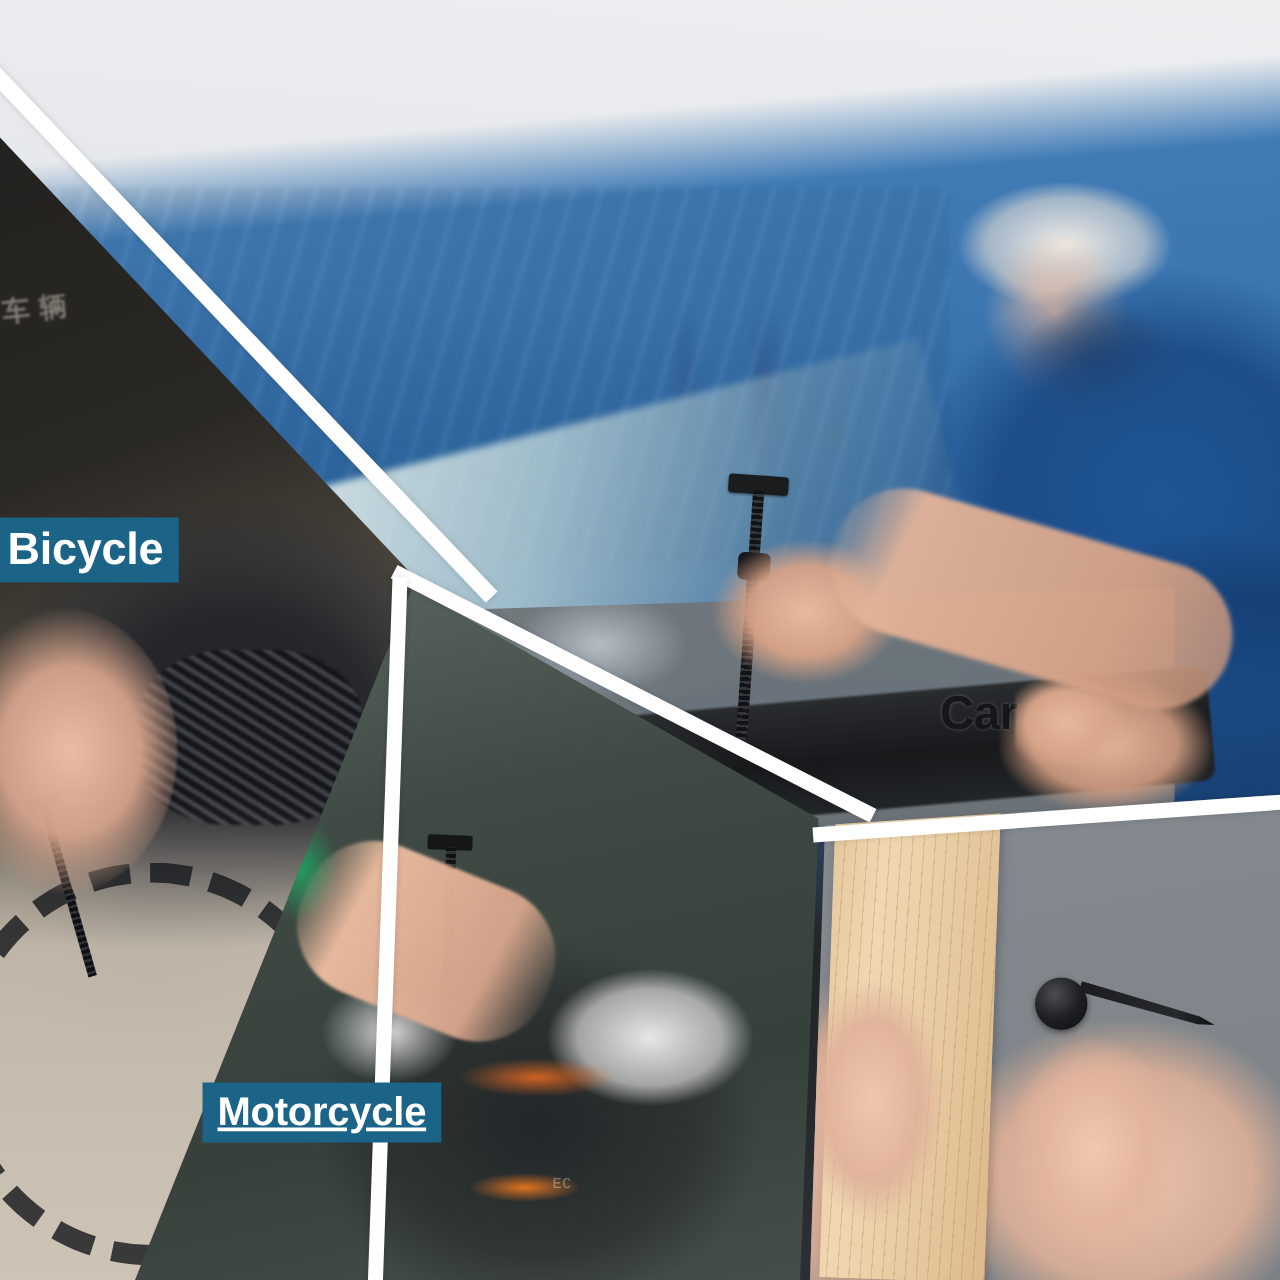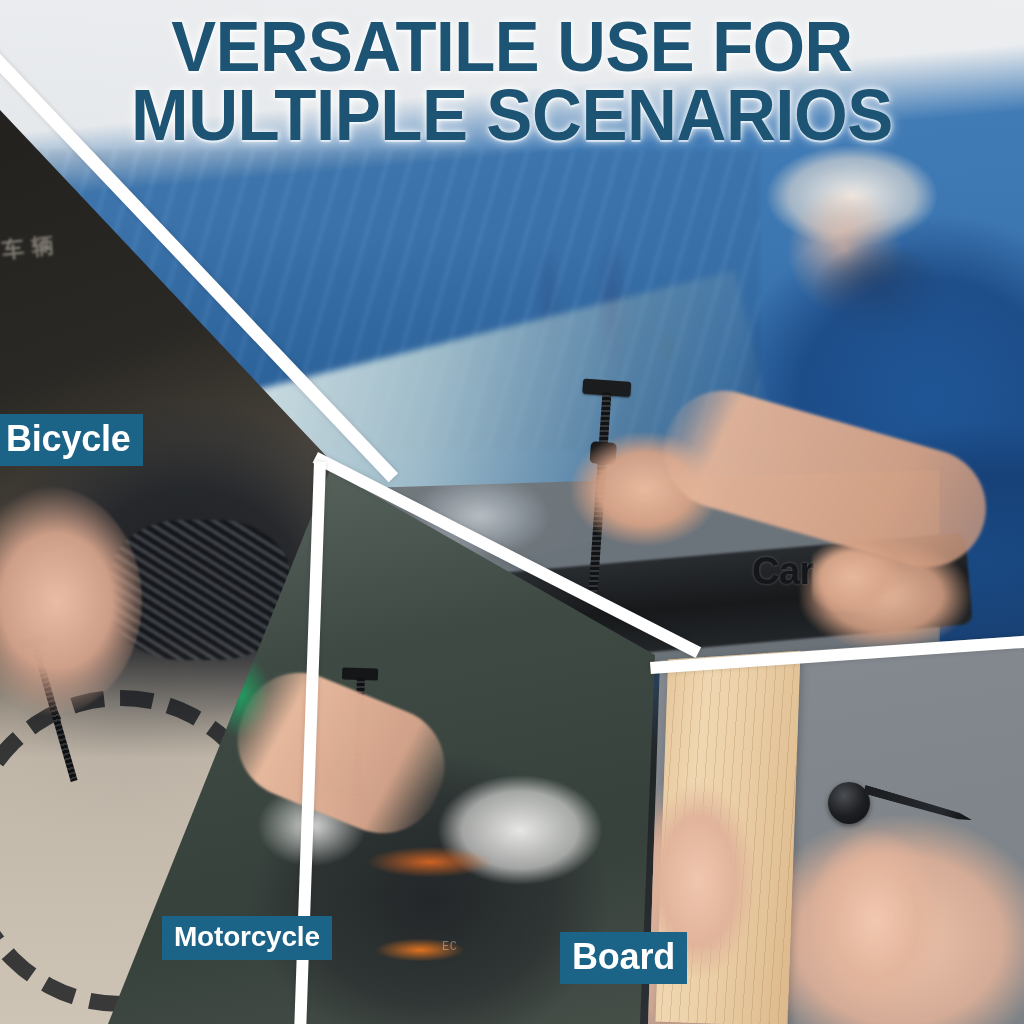--- a/index.html
+++ b/index.html
@@ -251,21 +251,21 @@
     background:#1c6388;
     color:#ffffff;
     font-family:"Liberation Sans",sans-serif;
     font-weight:bold;
     line-height:1;
     padding:7px 12px 9px 12px;
     white-space:nowrap;
     letter-spacing:-0.2px;
   }
   .b-bicycle   {left:-6px; top:414px; font-size:36px;}
-  .b-motorcycle{left:162px;top:916px; font-size:28px;}
+  .b-motorcycle{left:162px;top:866px; font-size:32px;text-decoration:underline;}
   .b-board     {left:560px;top:932px; font-size:36px;}
 
   
   .cartext{
     position:absolute;left:752px;top:550px;
     font-family:"Liberation Sans",sans-serif;font-weight:bold;
     font-size:38px;color:#141619;letter-spacing:-0.5px;
     text-shadow:0 0 3px rgba(255,255,255,.25);
   }
   
@@ -327,24 +327,19 @@
     <div class="nail"></div>
     <div class="tie"></div>
     <div class="thumbR"></div>
   </div>
 
   <div class="divider d1"></div>
   <div class="divider d2"></div>
   <div class="divider d3"></div>
   <div class="divider d4"></div>
 
-  <div id="title-wrap">
-    <div class="line line1">VERSATILE USE FOR</div>
-    <div class="line line2">MULTIPLE SCENARIOS</div>
-  </div>
 
   <div class="badge b-bicycle">Bicycle</div>
   <div class="cartext">Car</div>
   <div class="car-occl"></div>
   <div class="badge b-motorcycle">Motorcycle</div>
-  <div class="badge b-board">Board</div>
 
 </div>
 
 </body></html>

